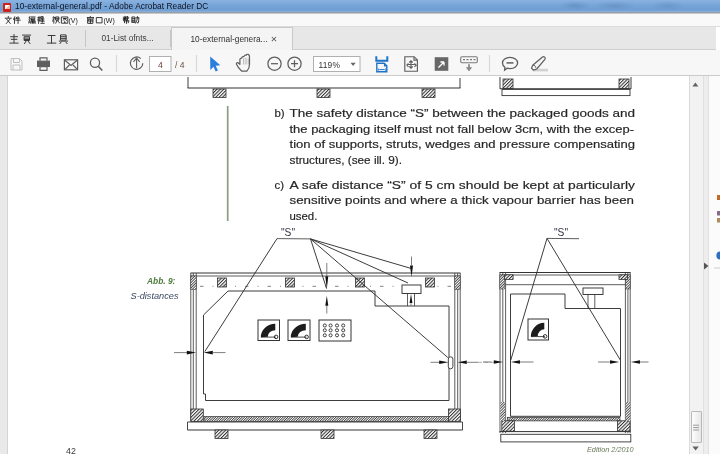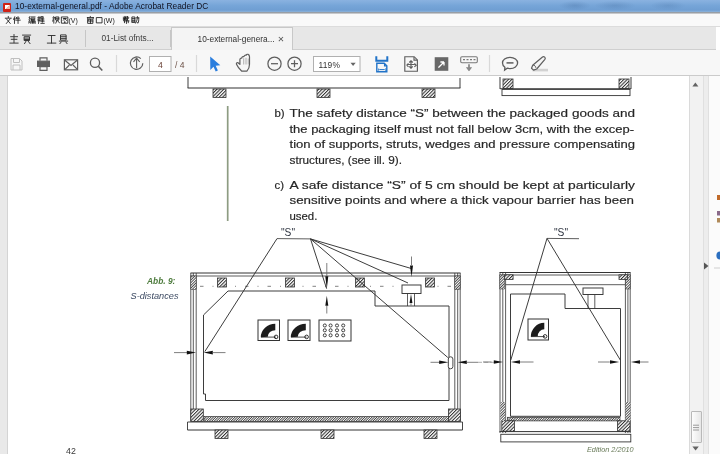--- a/index.html
+++ b/index.html
@@ -6,21 +6,21 @@
 .abs{position:absolute}
 #title{left:0;top:0;width:720px;height:14px;background:linear-gradient(180deg,#8ab2e0 0%,#76a5d8 40%,#6f9ed2 72%,#85aed9 82%,#8f969e 88%,#b9bcc0 94%,#d9dadc 100%);}
 #title .btns{position:absolute;right:25px;top:1px;width:160px;height:10px;background:radial-gradient(ellipse 20px 6px at 25% 45%,rgba(25,60,110,.17),rgba(0,0,0,0) 80%),radial-gradient(ellipse 26px 6px at 50% 45%,rgba(25,60,110,.15),rgba(0,0,0,0) 80%),radial-gradient(ellipse 22px 6px at 83% 45%,rgba(25,60,110,.13),rgba(0,0,0,0) 80%);}
 #ticon{position:absolute;left:3px;top:2.5px;width:8px;height:9px;background:#cf2217;border-radius:1px}
 #ticon:after{content:"";position:absolute;left:1.5px;top:2px;width:5px;height:4.5px;background:linear-gradient(135deg,#fff 55%,#f7b8ab 55%)}
 #ttext{position:absolute;left:15px;top:1px;font-size:8.3px;color:#10101e;letter-spacing:0.05px}
 #menu{left:0;top:14px;width:720px;height:13px;background:#f9f9f9;border-bottom:1px solid #dcdcdc}
 #tabs{left:0;top:27px;width:716px;height:23px;background:#e7e7e7;border-bottom:1px solid #cfcfcf}
 #tabs .sep{position:absolute;top:3px;height:17px;width:1px;background:#c6c6c6}
 #itab{position:absolute;left:85px;top:0;width:85px;height:23px;font-size:8.3px;color:#3c3c3c;text-align:center;line-height:23px}
-#atab{position:absolute;left:170.5px;top:0;width:122px;height:24px;background:#f4f4f4;border:1px solid #c8c8c8;border-bottom:none;font-size:8.3px;color:#303030;text-align:center;line-height:22px}
+#atab{position:absolute;left:170.5px;top:0;width:122px;height:24px;background:#f4f4f4;border:1px solid #c8c8c8;border-bottom:none;font-size:8.3px;color:#303030;text-align:left;line-height:22px}
 #toolbar{left:0;top:50px;width:720px;height:26px;background:#f7f7f7;border-bottom:1px solid #cbcbcb}
 #chromesvg{left:0;top:0;width:720px;height:76px}
 #doc{left:0;top:76px;width:720px;height:378px;background:#fff}
 #lstrip{left:0;top:76px;width:8px;height:378px;background:#e9e9e9;border-right:1px solid #d4d4d4}
 #scroll{left:689px;top:76px;width:14px;height:378px;background:#f2f2f2;border-left:1px solid #dadada}
 #thumb{left:690.5px;top:411px;width:11px;height:32px;background:linear-gradient(90deg,#fdfdfd,#e7e7e7);border:1px solid #b9b9b9;border-radius:1px}
 #panelbar{left:703px;top:76px;width:6px;height:378px;background:#ededed;border-left:1px solid #e0e0e0;border-right:1px solid #e0e0e0}
 #panel{left:709px;top:76px;width:11px;height:378px;background:#fbfbfb}
 </style></head><body>
 <div id="win">

